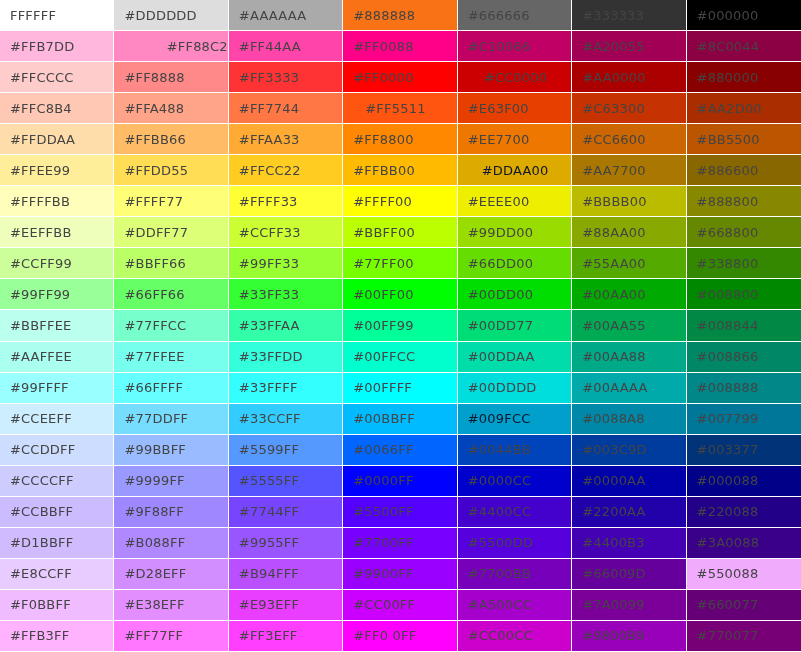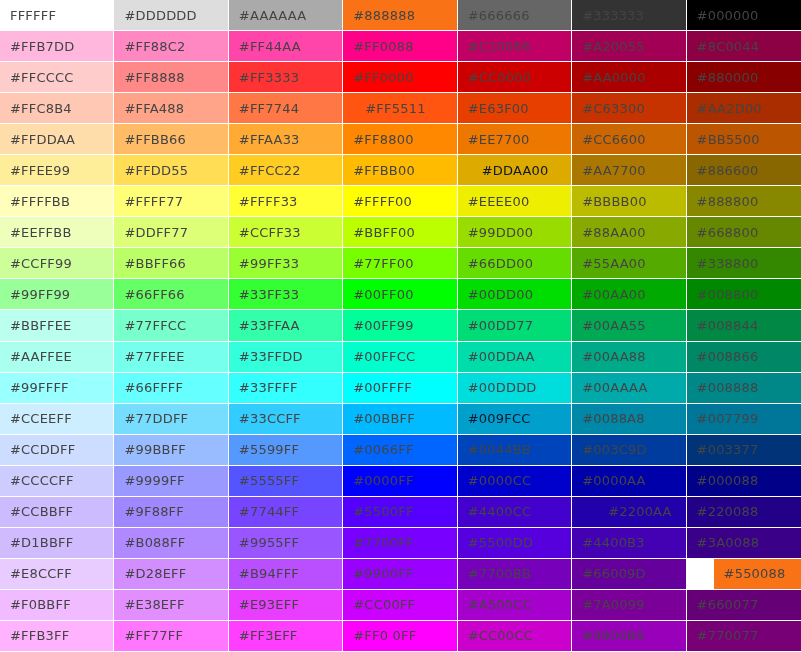--- a/index.html
+++ b/index.html
@@ -64,21 +64,21 @@
     </div>
     <div class="swatch" style="background: rgb(51, 51, 51); border-right-color: rgb(255, 255, 255); border-bottom-color: rgb(255, 255, 255);">
       <span class="swatch-label" style="color: rgb(68, 68, 68);">#333333</span>
     </div>
     <div class="swatch" style="background: rgb(0, 0, 0); border-right-color: rgb(255, 255, 255); border-bottom-color: rgb(255, 255, 255);">
       <span class="swatch-label" style="color: rgb(68, 68, 68);">#000000</span>
     </div>
     <div class="swatch" style="background: rgb(255, 183, 221); border-right-color: rgb(255, 255, 255); border-bottom-color: rgb(255, 255, 255);">
       <span class="swatch-label" style="color: rgb(68, 68, 68);">#FFB7DD</span>
     </div>
-    <div class="swatch" style="background: rgb(255, 136, 194); border-right-color: rgb(255, 255, 255); border-bottom-color: rgb(255, 255, 255);">
+    <div class="swatch" style="background: rgb(255, 136, 194); border-right-color: rgb(255, 255, 255); border-bottom-color: rgb(255, 255, 255); justify-content: flex-end;">
       <span class="swatch-label" style="color: rgb(68, 68, 68);">#FF88C2</span>
     </div>
     <div class="swatch" style="background: rgb(255, 68, 170); border-right-color: rgb(255, 255, 255); border-bottom-color: rgb(255, 255, 255);">
       <span class="swatch-label" style="color: rgb(68, 68, 68);">#FF44AA</span>
     </div>
     <div class="swatch" style="background: rgb(255, 0, 136); border-right-color: rgb(255, 255, 255); border-bottom-color: rgb(255, 255, 255);">
       <span class="swatch-label" style="color: rgb(68, 68, 68);">#FF0088</span>
     </div>
     <div class="swatch" style="background: rgb(193, 0, 102); border-right-color: rgb(255, 255, 255); border-bottom-color: rgb(255, 255, 255);">
       <span class="swatch-label" style="color: rgb(68, 68, 68);">#C10066</span>
@@ -95,21 +95,21 @@
     <div class="swatch" style="background: rgb(255, 136, 136); border-right-color: rgb(255, 255, 255); border-bottom-color: rgb(255, 255, 255);">
       <span class="swatch-label" style="color: rgb(68, 68, 68);">#FF8888</span>
     </div>
     <div class="swatch" style="background: rgb(255, 51, 51); border-right-color: rgb(255, 255, 255); border-bottom-color: rgb(255, 255, 255);">
       <span class="swatch-label" style="color: rgb(68, 68, 68);">#FF3333</span>
     </div>
     <div class="swatch" style="background: rgb(255, 0, 0); border-right-color: rgb(255, 255, 255); border-bottom-color: rgb(255, 255, 255);">
       <span class="swatch-label" style="color: rgb(68, 68, 68);">#FF0000</span>
     </div>
     <div class="swatch" style="background: rgb(204, 0, 0); border-right-color: rgb(255, 255, 255); border-bottom-color: rgb(255, 255, 255);">
-      <span class="swatch-label" style="color: rgb(68, 68, 68);">#CC0000</span>
+      <span class="swatch-label" style="color: rgb(68, 68, 68); margin-left: 16px;">#CC0000</span>
     </div>
     <div class="swatch" style="background: rgb(170, 0, 0); border-right-color: rgb(255, 255, 255); border-bottom-color: rgb(255, 255, 255);">
       <span class="swatch-label" style="color: rgb(68, 68, 68);">#AA0000</span>
     </div>
     <div class="swatch" style="background: rgb(136, 0, 0); border-right-color: rgb(255, 255, 255); border-bottom-color: rgb(255, 255, 255);">
       <span class="swatch-label" style="color: rgb(68, 68, 68);">#880000</span>
     </div>
     <div class="swatch" style="background: rgb(255, 200, 180); border-right-color: rgb(255, 255, 255); border-bottom-color: rgb(255, 255, 255);">
       <span class="swatch-label" style="color: rgb(68, 68, 68);">#FFC8B4</span>
     </div>
@@ -391,21 +391,21 @@
     </div>
     <div class="swatch" style="background: rgb(119, 68, 255); border-right-color: rgb(255, 255, 255); border-bottom-color: rgb(255, 255, 255);">
       <span class="swatch-label" style="color: rgb(68, 68, 68);">#7744FF</span>
     </div>
     <div class="swatch" style="background: rgb(85, 0, 255); border-right-color: rgb(255, 255, 255); border-bottom-color: rgb(255, 255, 255);">
       <span class="swatch-label" style="color: rgb(68, 68, 68);">#5500FF</span>
     </div>
     <div class="swatch" style="background: rgb(68, 0, 204); border-right-color: rgb(255, 255, 255); border-bottom-color: rgb(255, 255, 255);">
       <span class="swatch-label" style="color: rgb(68, 68, 68);">#4400CC</span>
     </div>
-    <div class="swatch" style="background: rgb(34, 0, 170); border-right-color: rgb(255, 255, 255); border-bottom-color: rgb(255, 255, 255); padding-left: 26px;">
+    <div class="swatch" style="background: rgb(34, 0, 170); border-right-color: rgb(255, 255, 255); border-bottom-color: rgb(255, 255, 255);">
       <span class="swatch-label" style="color: rgb(68, 68, 68);">#2200AA</span>
     </div>
     <div class="swatch" style="background: rgb(34, 0, 136); border-right-color: rgb(255, 255, 255); border-bottom-color: rgb(255, 255, 255);">
       <span class="swatch-label" style="color: rgb(68, 68, 68);">#220088</span>
     </div>
     <div class="swatch" style="background: rgb(209, 187, 255); border-right-color: rgb(255, 255, 255); border-bottom-color: rgb(255, 255, 255);">
       <span class="swatch-label" style="color: rgb(68, 68, 68);">#D1BBFF</span>
     </div>
     <div class="swatch" style="background: rgb(176, 136, 255); border-right-color: rgb(255, 255, 255); border-bottom-color: rgb(255, 255, 255);">
       <span class="swatch-label" style="color: rgb(68, 68, 68);">#B088FF</span>
@@ -436,21 +436,21 @@
     </div>
     <div class="swatch" style="background: rgb(153, 0, 255); border-right-color: rgb(255, 255, 255); border-bottom-color: rgb(255, 255, 255);">
       <span class="swatch-label" style="color: rgb(68, 68, 68);">#9900FF</span>
     </div>
     <div class="swatch" style="background: rgb(119, 0, 187); border-right-color: rgb(255, 255, 255); border-bottom-color: rgb(255, 255, 255);">
       <span class="swatch-label" style="color: rgb(68, 68, 68);">#7700BB</span>
     </div>
     <div class="swatch" style="background: rgb(102, 0, 157); border-right-color: rgb(255, 255, 255); border-bottom-color: rgb(255, 255, 255);">
       <span class="swatch-label" style="color: rgb(68, 68, 68);">#66009D</span>
     </div>
-    <div class="swatch" style="background: #f97316; border-right-color: rgb(255, 255, 255); border-bottom-color: rgb(255, 255, 255); margin-left: 27px;">
+    <div class="swatch" style="background: #f0abfc; border-right-color: rgb(255, 255, 255); border-bottom-color: rgb(255, 255, 255);">
       <span class="swatch-label" style="color: rgb(68, 68, 68);">#550088</span>
     </div>
     <div class="swatch" style="background: rgb(240, 187, 255); border-right-color: rgb(255, 255, 255); border-bottom-color: rgb(255, 255, 255);">
       <span class="swatch-label" style="color: rgb(68, 68, 68);">#F0BBFF</span>
     </div>
     <div class="swatch" style="background: rgb(227, 142, 255); border-right-color: rgb(255, 255, 255); border-bottom-color: rgb(255, 255, 255);">
       <span class="swatch-label" style="color: rgb(68, 68, 68);">#E38EFF</span>
     </div>
     <div class="swatch" style="background: rgb(233, 62, 255); border-right-color: rgb(255, 255, 255); border-bottom-color: rgb(255, 255, 255);">
       <span class="swatch-label" style="color: rgb(68, 68, 68);">#E93EFF</span>

